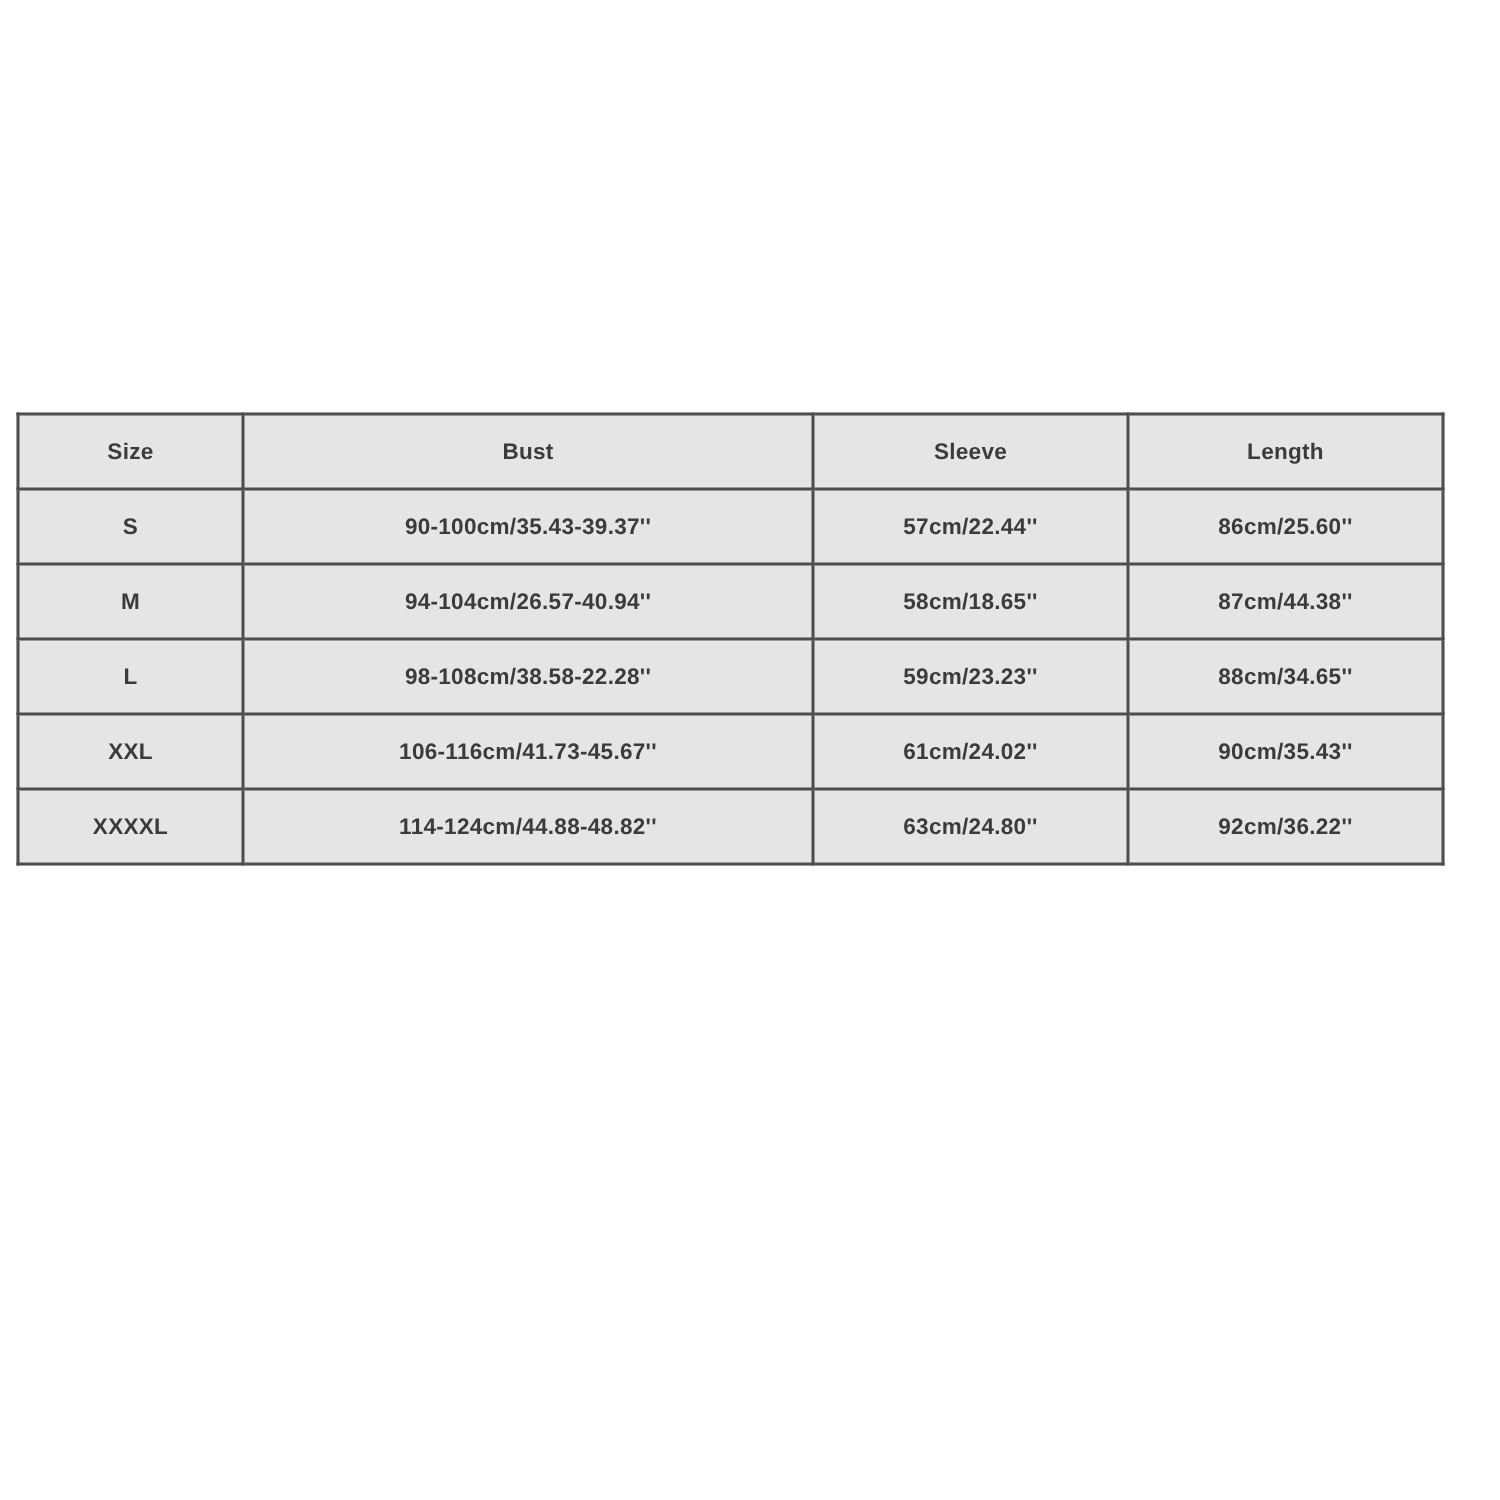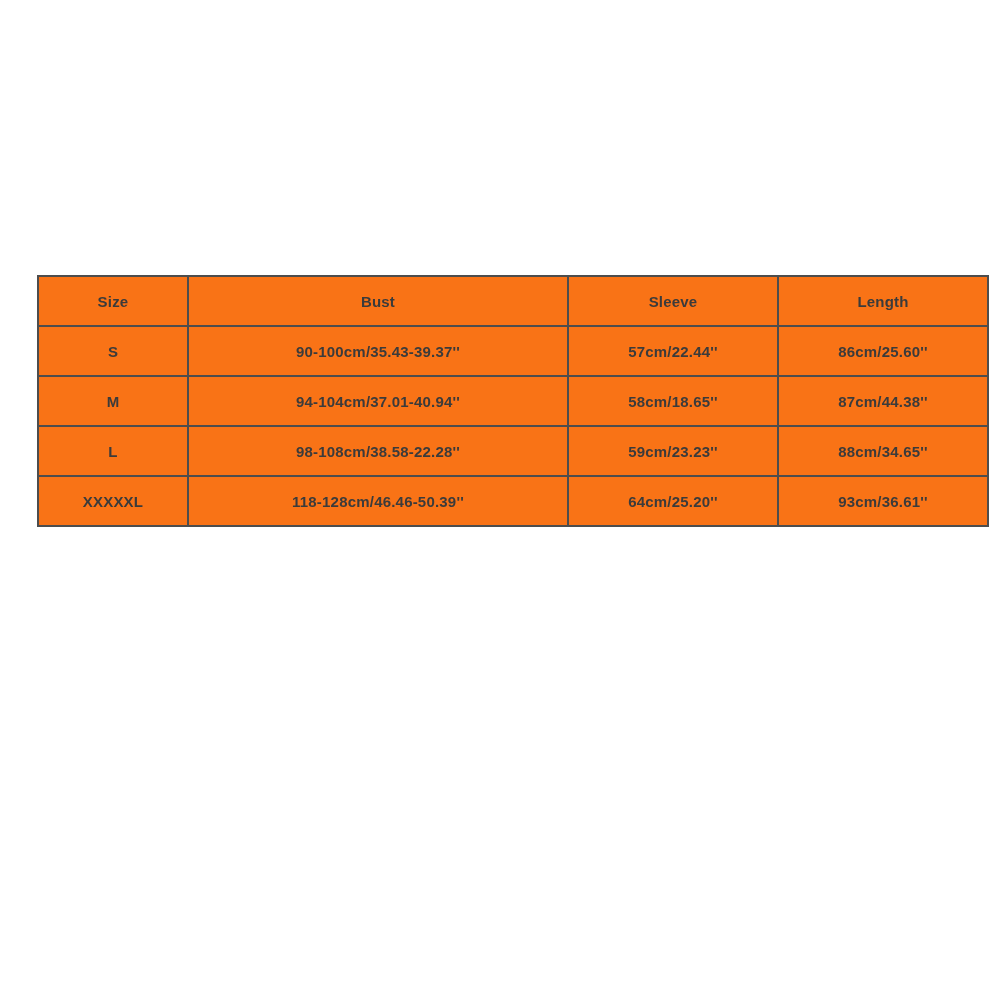--- a/index.html
+++ b/index.html
@@ -9,27 +9,27 @@
   }
   .canvas {
     position: relative;
     width: 1000px;
     height: 1000px;
     background: #ffffff;
     font-family: "Liberation Sans", sans-serif;
   }
   table.size-chart {
     position: absolute;
-    left: 37px;
+    left: 11px;
     top: 275px;
     width: 950px;
     border-collapse: collapse;
     table-layout: fixed;
     color: #3b3b3b;
-    background: #f97316;
+    background: #e5e5e5;
   }
   table.size-chart th,
   table.size-chart td {
     border: 2px solid #4d4d4d;
     height: 48px;
     text-align: center;
     vertical-align: middle;
     font-size: 15px;
     font-weight: bold;
     letter-spacing: 0.2px;
@@ -63,31 +63,37 @@
     </thead>
     <tbody>
         <tr>
           <td>S</td>
           <td>90-100cm/35.43-39.37''</td>
           <td>57cm/22.44''</td>
           <td>86cm/25.60''</td>
         </tr>
         <tr>
           <td>M</td>
-          <td>94-104cm/37.01-40.94''</td>
+          <td>94-104cm/26.57-40.94''</td>
           <td>58cm/18.65''</td>
           <td>87cm/44.38''</td>
         </tr>
         <tr>
           <td>L</td>
           <td>98-108cm/38.58-22.28''</td>
           <td>59cm/23.23''</td>
           <td>88cm/34.65''</td>
         </tr>
         <tr>
-          <td>XXXXXL</td>
-          <td>118-128cm/46.46-50.39''</td>
-          <td>64cm/25.20''</td>
-          <td>93cm/36.61''</td>
+          <td>XXL</td>
+          <td>106-116cm/41.73-45.67''</td>
+          <td>61cm/24.02''</td>
+          <td>90cm/35.43''</td>
+        </tr>
+        <tr>
+          <td>XXXXL</td>
+          <td>114-124cm/44.88-48.82''</td>
+          <td>63cm/24.80''</td>
+          <td>92cm/36.22''</td>
         </tr>
       </tbody>
   </table>
 </div>
 
 </body></html>

